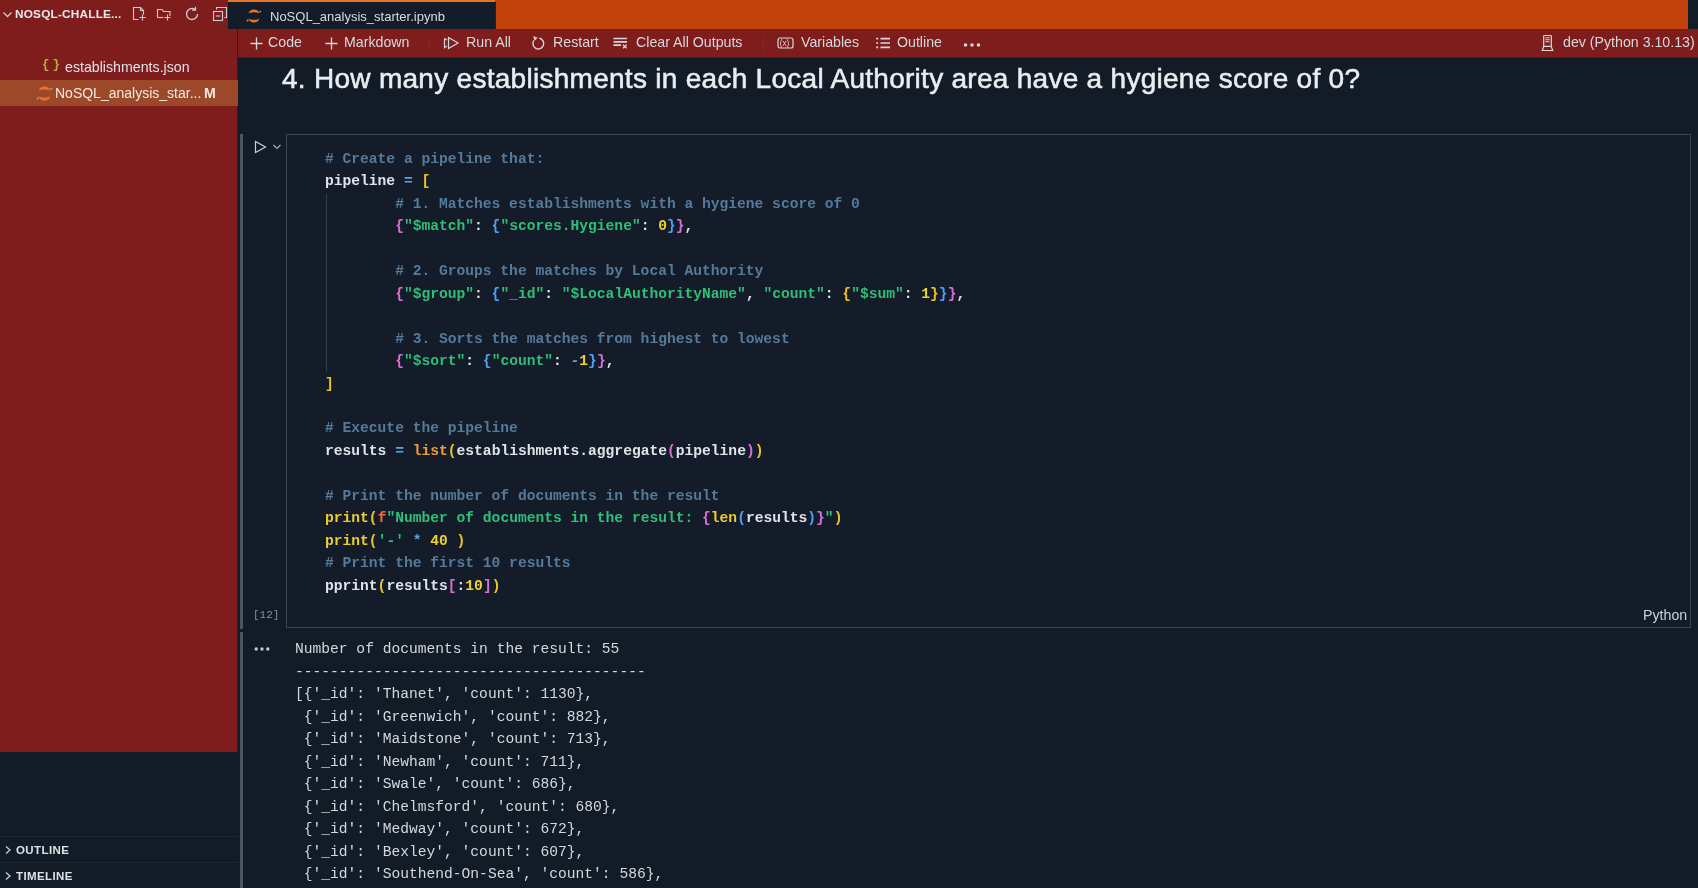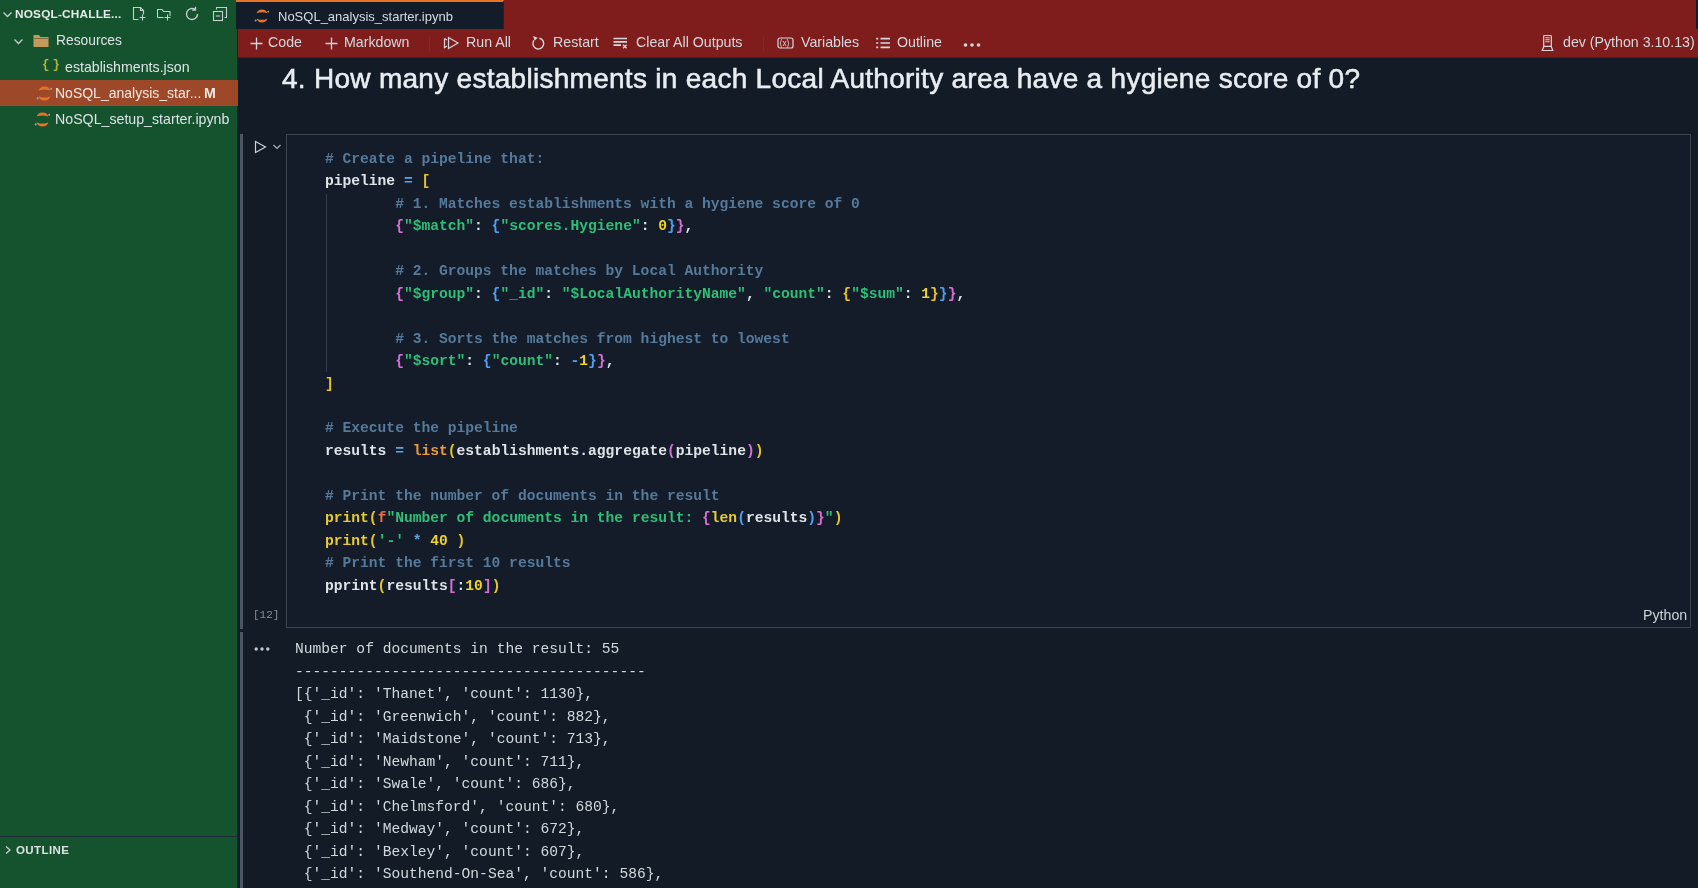--- a/index.html
+++ b/index.html
@@ -1,21 +1,21 @@
 <!DOCTYPE html>
 <html><head><meta charset="utf-8"><style>
 *{margin:0;padding:0;box-sizing:border-box}
 html,body{width:1698px;height:888px;overflow:hidden}
 body{background:#121b26;font-family:"Liberation Sans",sans-serif;position:relative;color:#d5d9dd}
 .abs{position:absolute}
 .mono{font-family:"Liberation Mono",monospace}
-#sidebar{position:absolute;left:0;top:0;width:238px;height:888px;background:#14532d;border-right:1px solid #1a2430}
+#sidebar{position:absolute;left:0;top:0;width:238px;height:752px;background:#7f1d1d;border-right:1px solid #1a2430}
 .sbrow{position:absolute;left:0;width:238px;height:26px;font-size:14.2px;color:#dde2e7;white-space:nowrap}
 .sbrow span.t{position:absolute;top:5px}
-#tabbar{position:absolute;left:236px;top:0;width:1460px;height:29px;background:#7f1d1d}
+#tabbar{position:absolute;left:228px;top:0;width:1460px;height:29px;background:#c2410c}
 #tab1{position:absolute;left:0;top:0;width:268px;height:29px;background:#131d29;border-top:2px solid #e87327;border-right:1px solid #1a2430}
 #toolbar{position:absolute;left:238px;top:29px;width:1460px;height:29px;background:#7f1d1d;border-bottom:1px solid #222c39}
 .tbt{position:absolute;top:5px;font-size:14.2px;color:#d5d9dd;white-space:nowrap}
 .sep{position:absolute;top:7px;width:1px;height:15px;background:#3a4656}
 #cell{position:absolute;left:286px;top:134px;width:1405px;height:494px;border:1px solid #3b4551;background:#131c28}
 .fbar{position:absolute;left:240px;width:2.5px;background:#4c5662}
 #iguide{position:absolute;left:326px;top:194px;width:1px;height:178px;background:#333e4b}
 pre{font-family:"Liberation Mono",monospace}
 #code{position:absolute;left:325px;top:148px;font-size:14.62px;line-height:22.45px;font-weight:bold;color:#dfe4e9}
 #output{position:absolute;left:295px;top:638px;font-size:14.62px;line-height:22.55px;font-weight:normal;color:#d2d8dd}
@@ -51,58 +51,45 @@
     <svg class="abs" style="left:184px;top:6px" width="16" height="16" viewBox="0 0 16 16">
         <path d="M13.5 8 a5.5 5.5 0 1 1 -2.2-4.4" stroke="#c8cdd2" stroke-width="1.4" fill="none"></path>
         <path d="M11.5 0.8 v3.4 h-3.4" stroke="#c8cdd2" stroke-width="1.3" fill="none"></path>
       </svg>
     <svg class="abs" style="left:212px;top:6px" width="16" height="16" viewBox="0 0 16 16" stroke="#c8cdd2" stroke-width="1.1" fill="none">
         <rect x="1.5" y="5.5" width="9" height="9"></rect>
         <path d="M4.5 3.5 v-2 h10 v10 h-2"></path>
         <path d="M3.8 10 h4.4"></path>
       </svg>
   </div>
-  <div class="sbrow" style="top:28px">
-    <svg class="abs" style="left:13px;top:8px" width="11" height="11" viewBox="0 0 11 11">
-        <path d="M1.5 3.5 L5.5 7.5 L9.5 3.5" stroke="#c8cdd2" stroke-width="1.3" fill="none"></path>
-      </svg>
-    <svg class="abs" style="left:33px;top:6px" width="16" height="14" viewBox="0 0 16 14">
-        <path d="M0.5 1 h5.5 l1.5 2 h8 v10 h-15 z" fill="#c49a5c"></path>
-        <path d="M0.5 4.5 h15" stroke="#8a6c3c" stroke-width="1"></path>
-      </svg>
-    <span class="t" style="left:56px;font-size:13.8px">Resources</span>
-  </div>
   <div class="sbrow" style="top:54px">
     <span class="t mono" style="left:42px;top:4px;color:#b9b33c;font-weight:bold;font-size:12.5px;letter-spacing:3px">{}</span>
     <span class="t" style="left:65px">establishments.json</span>
   </div>
   <div class="sbrow" style="top:80px;background:#9d4829;color:#f3e9e2">
     <svg class="abs" style="left:36px;top:6px" width="17" height="15" viewBox="0 0 17 15">
       <path d="M2.7 5.3 A5.8 4.9 0 0 1 14.3 5.3 A5.8 1.9 0 0 0 2.7 5.3 Z" fill="#e87327"></path>
       <path d="M2.7 9.7 A5.8 4.9 0 0 0 14.3 9.7 A5.8 1.9 0 0 1 2.7 9.7 Z" fill="#e87327"></path>
       <circle cx="15.2" cy="2.8" r="1.05" fill="#9aa0a6"></circle>
         <circle cx="1.7" cy="12.4" r="1.05" fill="#9aa0a6"></circle>
     </svg>
     <span class="t" style="left:55px;font-size:14px">NoSQL_analysis_star...</span>
     <span class="t" style="left:204px;font-weight:bold">M</span>
   </div>
-  <div class="sbrow" style="top:106px">
-    <svg class="abs" style="left:34px;top:6px" width="17" height="15" viewBox="0 0 17 15">
-      <path d="M2.7 5.3 A5.8 4.9 0 0 1 14.3 5.3 A5.8 1.9 0 0 0 2.7 5.3 Z" fill="#e87327"></path>
-      <path d="M2.7 9.7 A5.8 4.9 0 0 0 14.3 9.7 A5.8 1.9 0 0 1 2.7 9.7 Z" fill="#e87327"></path>
-      <circle cx="15.2" cy="2.8" r="1.05" fill="#9aa0a6"></circle>
-        <circle cx="1.7" cy="12.4" r="1.05" fill="#9aa0a6"></circle>
-    </svg>
-    <span class="t" style="left:55px">NoSQL_setup_starter.ipynb</span>
-  </div>
   <div class="sbrow" style="top:836px;border-top:1px solid #1d2836;font-weight:bold;font-size:11.5px;letter-spacing:.4px">
     <svg class="abs" style="left:3px;top:8px" width="10" height="10" viewBox="0 0 10 10">
         <path d="M3 1.5 L7 5 L3 8.5" stroke="#c8cdd2" stroke-width="1.3" fill="none"></path>
       </svg>
     <span class="t" style="left:16px;top:7px">OUTLINE</span>
+  </div>
+  <div class="sbrow" style="top:862px;border-top:1px solid #1d2836;font-weight:bold;font-size:11.5px;letter-spacing:.4px">
+    <svg class="abs" style="left:3px;top:8px" width="10" height="10" viewBox="0 0 10 10">
+        <path d="M3 1.5 L7 5 L3 8.5" stroke="#c8cdd2" stroke-width="1.3" fill="none"></path>
+      </svg>
+    <span class="t" style="left:16px;top:7px">TIMELINE</span>
   </div>
 </div>
 <div id="tabbar">
   <div id="tab1">
     <svg class="abs" style="left:18px;top:7px" width="16" height="14" viewBox="0 0 17 15">
       <path d="M2.7 5.3 A5.8 4.9 0 0 1 14.3 5.3 A5.8 1.9 0 0 0 2.7 5.3 Z" fill="#e87327"></path>
       <path d="M2.7 9.7 A5.8 4.9 0 0 0 14.3 9.7 A5.8 1.9 0 0 1 2.7 9.7 Z" fill="#e87327"></path>
       <circle cx="15.2" cy="2.8" r="1.05" fill="#9aa0a6"></circle>
         <circle cx="1.7" cy="12.4" r="1.05" fill="#9aa0a6"></circle>
     </svg>

